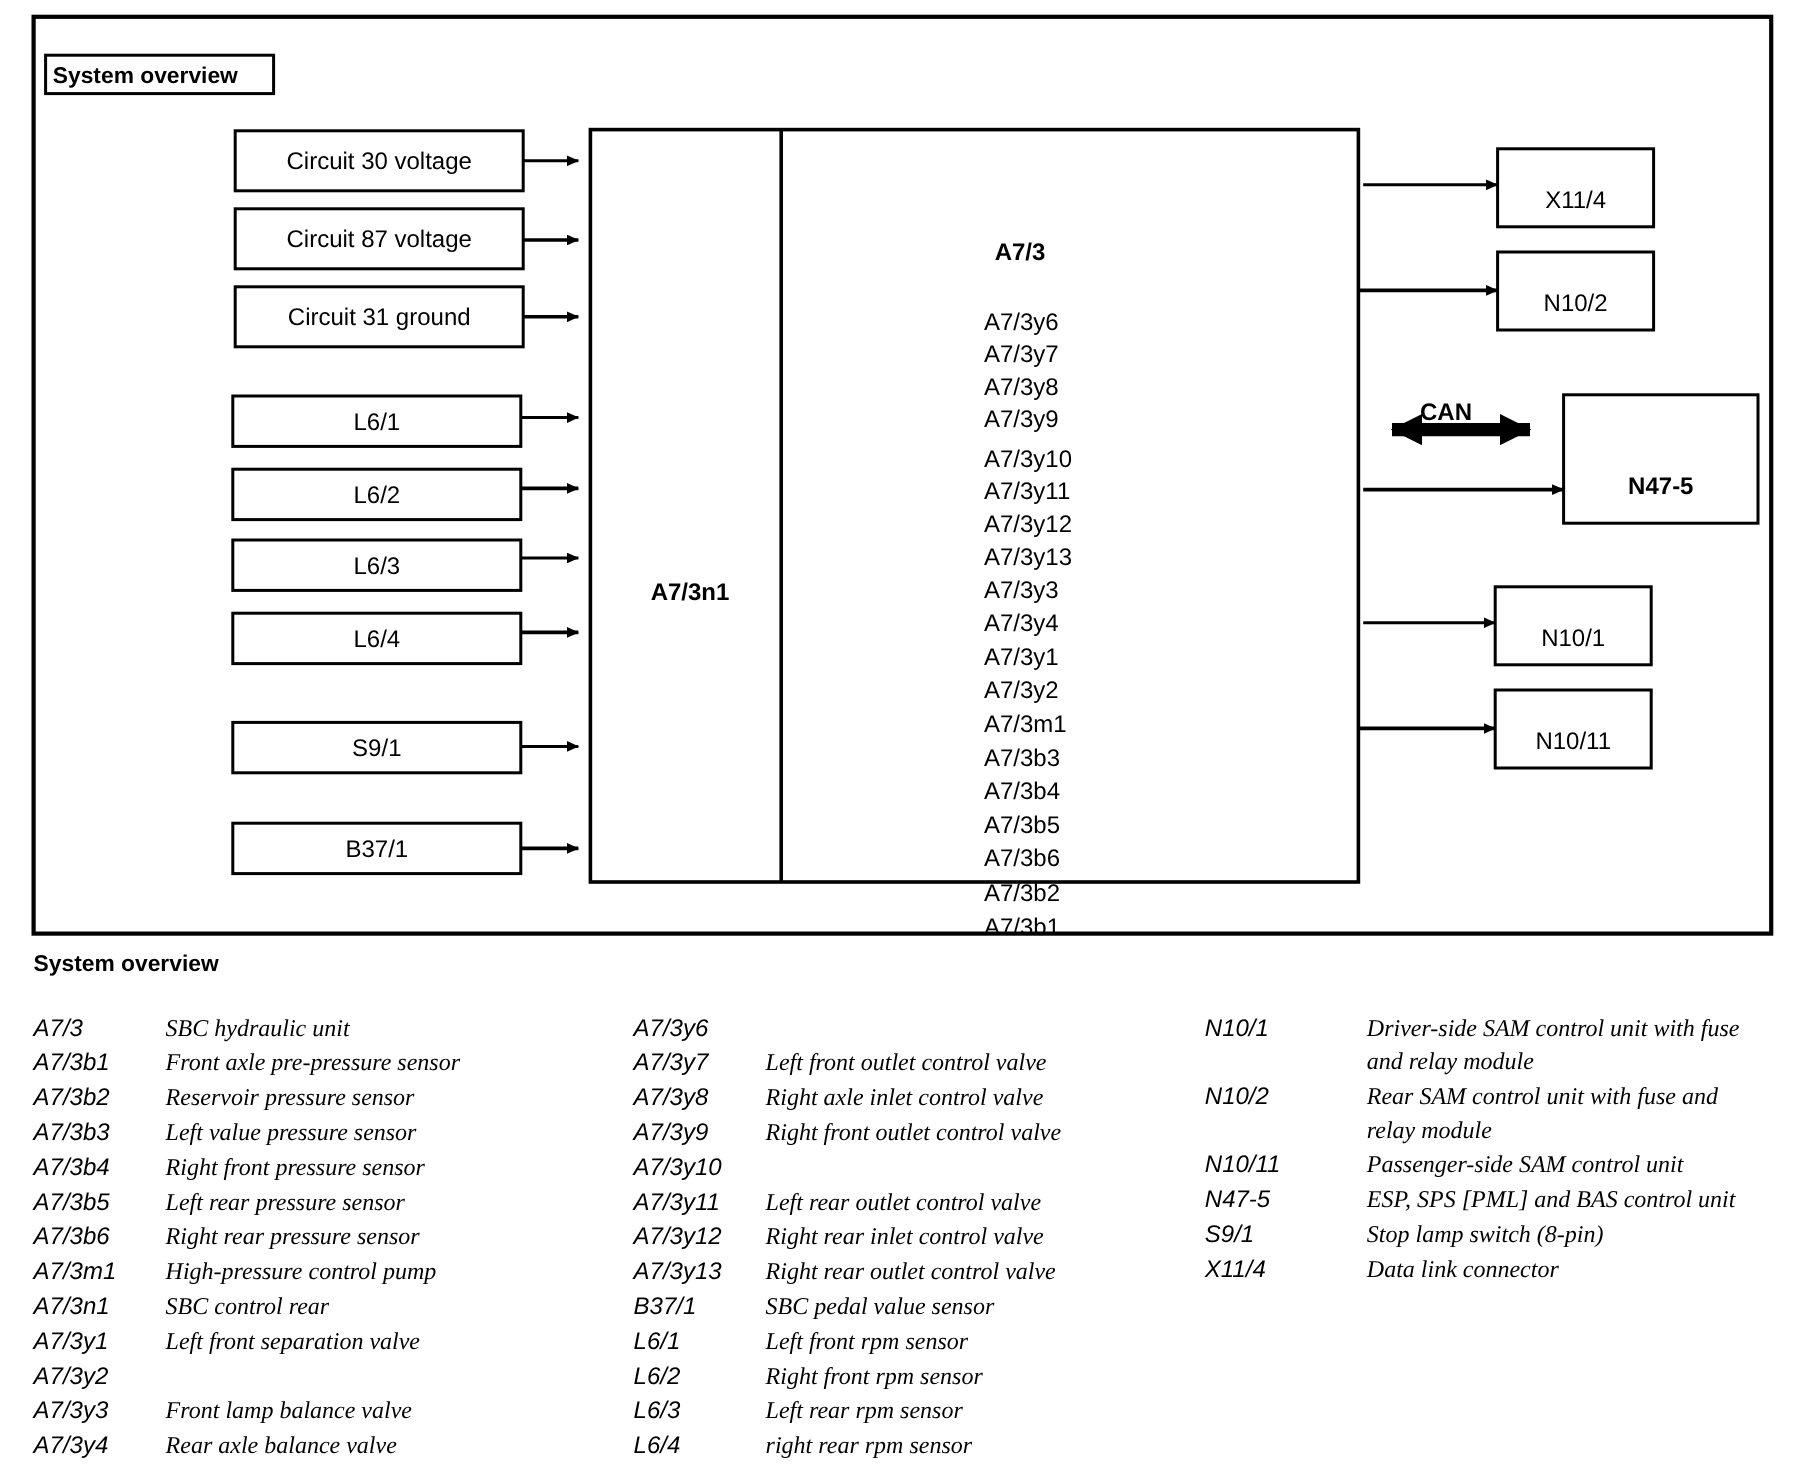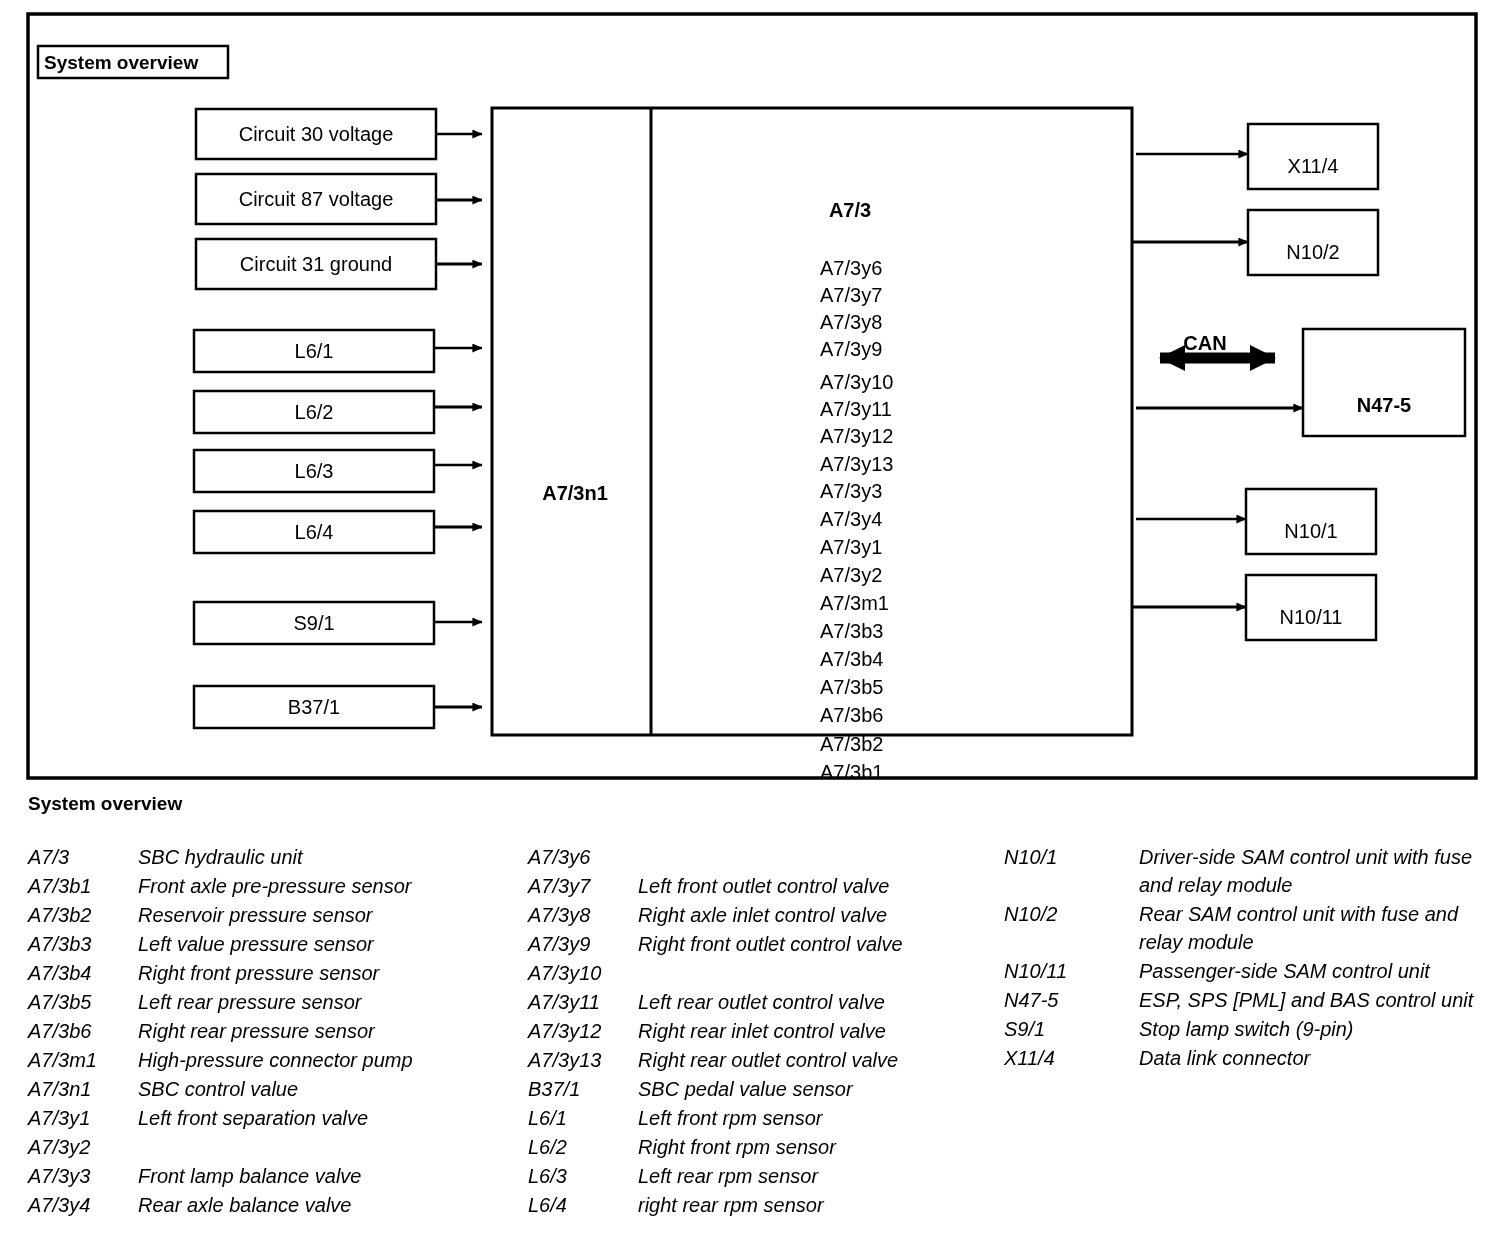--- a/index.html
+++ b/index.html
@@ -37,21 +37,21 @@
   .legend-code{
     font-style:italic;font-size:20px;
     font-family:"Liberation Sans", sans-serif;
     flex:0 0 auto;line-height:28px;
   }
   #legend-col-1 .legend-code{width:110px;}
   #legend-col-2 .legend-code{width:110px;}
   #legend-col-3 .legend-code{width:135px;}
   .legend-desc{
     font-style:italic;font-size:20px;
-    font-family:Liberation Sans, sans-serif;
+    font-family:Liberation Serif, serif;
     line-height:28px;flex:1 1 auto;
   }
 </style>
 </head>
 <body>
 
 <div id="diagram-area">
 <svg class="diagram" width="1504" height="790" viewBox="0 0 1504 790" xmlns="http://www.w3.org/2000/svg">
   <defs>
     <marker id="arrhead" markerWidth="10" markerHeight="9" refX="9.6" refY="4.5" orient="auto" markerUnits="userSpaceOnUse">
@@ -210,25 +210,25 @@
     <div class="legend-row">
         <span class="legend-code">A7/3b5</span>
         <span class="legend-desc">Left rear pressure sensor</span>
       </div>
     <div class="legend-row">
         <span class="legend-code">A7/3b6</span>
         <span class="legend-desc">Right rear pressure sensor</span>
       </div>
     <div class="legend-row">
         <span class="legend-code">A7/3m1</span>
-        <span class="legend-desc">High-pressure connector pump</span>
+        <span class="legend-desc">High-pressure control pump</span>
       </div>
     <div class="legend-row">
         <span class="legend-code">A7/3n1</span>
-        <span class="legend-desc">SBC control value</span>
+        <span class="legend-desc">SBC control rear</span>
       </div>
     <div class="legend-row">
         <span class="legend-code">A7/3y1</span>
         <span class="legend-desc">Left front separation valve</span>
       </div>
     <div class="legend-row">
         <span class="legend-code">A7/3y2</span>
       </div>
     <div class="legend-row">
         <span class="legend-code">A7/3y3</span>
@@ -305,20 +305,20 @@
     <div class="legend-row">
         <span class="legend-code">N10/11</span>
         <span class="legend-desc">Passenger-side SAM control unit</span>
       </div>
     <div class="legend-row">
         <span class="legend-code">N47-5</span>
         <span class="legend-desc">ESP, SPS [PML] and BAS control unit</span>
       </div>
     <div class="legend-row">
         <span class="legend-code">S9/1</span>
-        <span class="legend-desc">Stop lamp switch (9-pin)</span>
+        <span class="legend-desc">Stop lamp switch (8-pin)</span>
       </div>
     <div class="legend-row">
         <span class="legend-code">X11/4</span>
         <span class="legend-desc">Data link connector</span>
       </div>
   </div>
 </div>
 
 </body></html>

